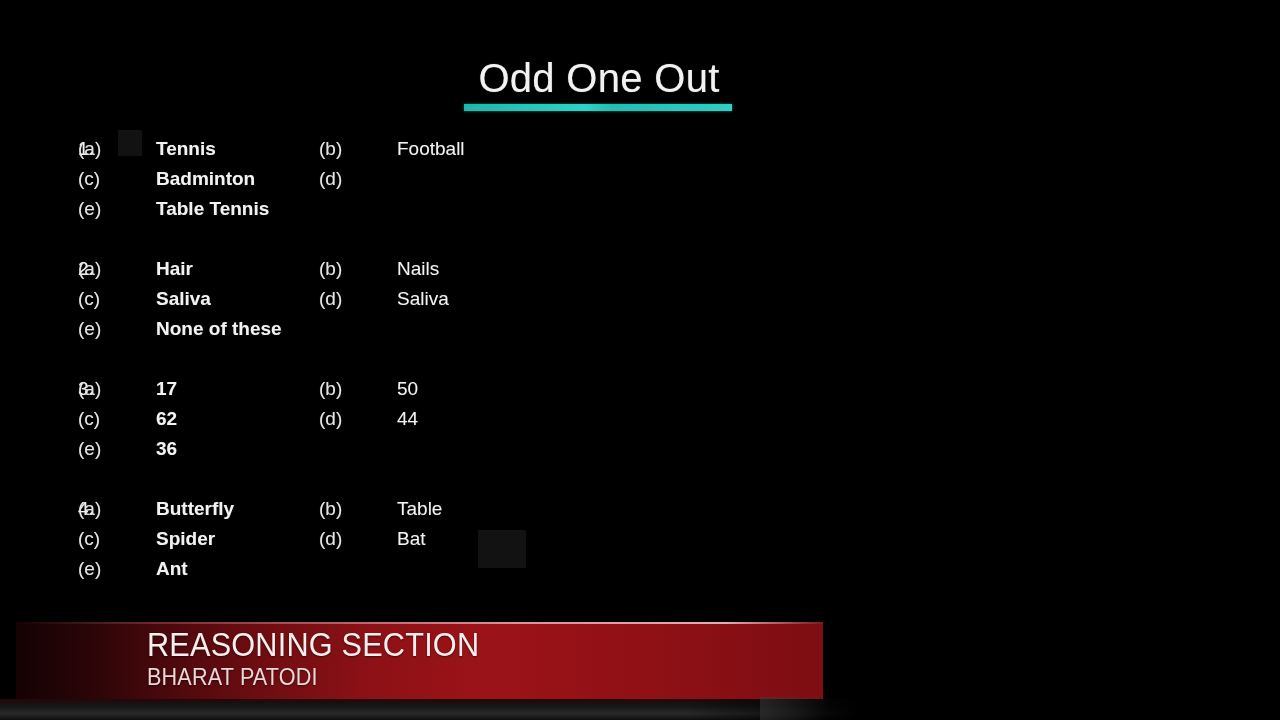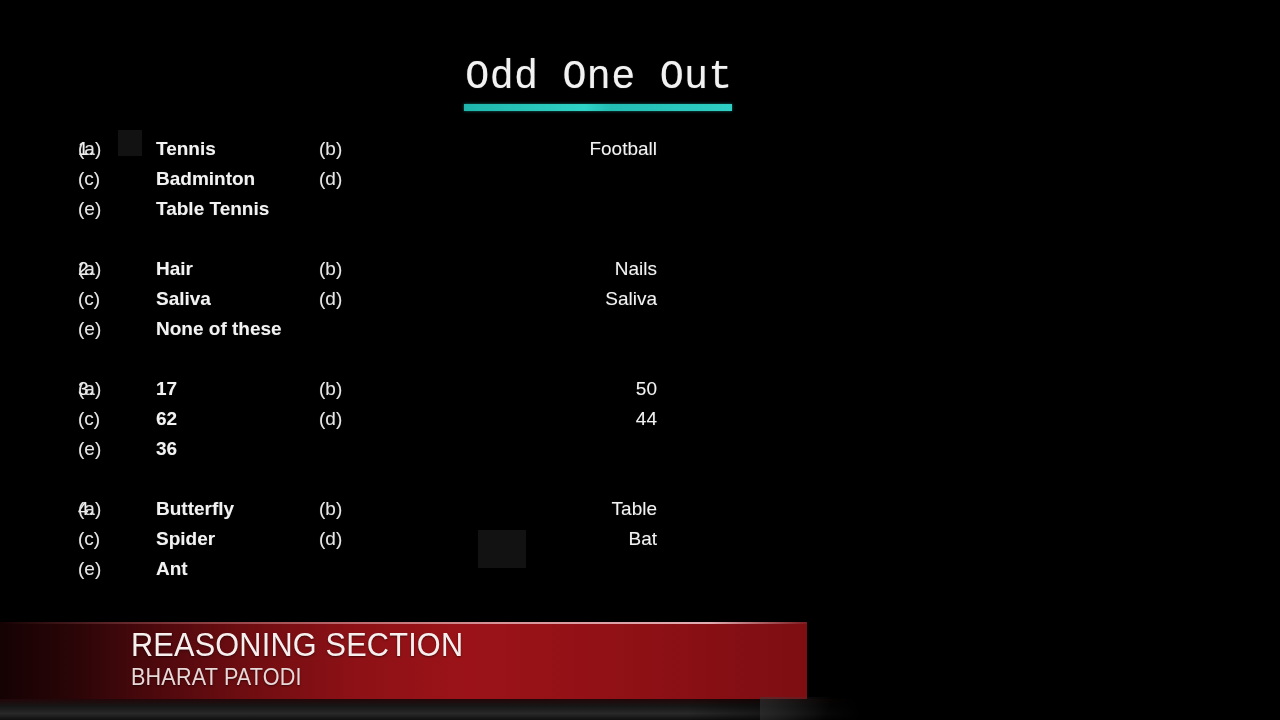--- a/index.html
+++ b/index.html
@@ -29,21 +29,21 @@
   }
 
   
   #title-block {
     position: absolute;
     left: 464px;
     top: 55px;
     width: 270px;
   }
   #slide-title {
-    font-family: Liberation Mono, monospace;
+    font-family: Liberation Sans, sans-serif;
     font-size: 40px;
     font-weight: 400;
     line-height: 46px;
     letter-spacing: 0.3px;
     color: #f2f2f2;
     text-align: center;
     white-space: nowrap;
     text-shadow: 0 0 1px rgba(255,255,255,0.45);
   }
   #title-underline {
@@ -96,21 +96,20 @@
     width: 78px;
     flex: 0 0 78px;
     font-size: 19px;
     color: #e6e6e6;
   }
   .col-opt-b {
     width: 260px;
     flex: 0 0 260px;
     font-size: 19px;
     color: #f2f2f2;
-    text-align: right;
   }
   .q-row span {
     text-shadow: 0 0 1px rgba(255,255,255,0.25);
   }
 
   
   .artifact {
     position: absolute;
     background: #121212;
     z-index: 0;
@@ -126,21 +125,21 @@
     left: 478px;
     top: 530px;
     width: 48px;
     height: 38px;
   }
   .q-row, #questions { position: relative; z-index: 1; }
 
   
   #banner {
     position: absolute;
-    left: 0;
+    left: 16px;
     top: 622px;
     width: 807px;
     height: 77px;
     background: linear-gradient(to right,
         #150203 0%,
         #2a0507 9%,
         #49080c 18%,
         #6d0d11 30%,
         #8d1116 44%,
         #9b1318 58%,

